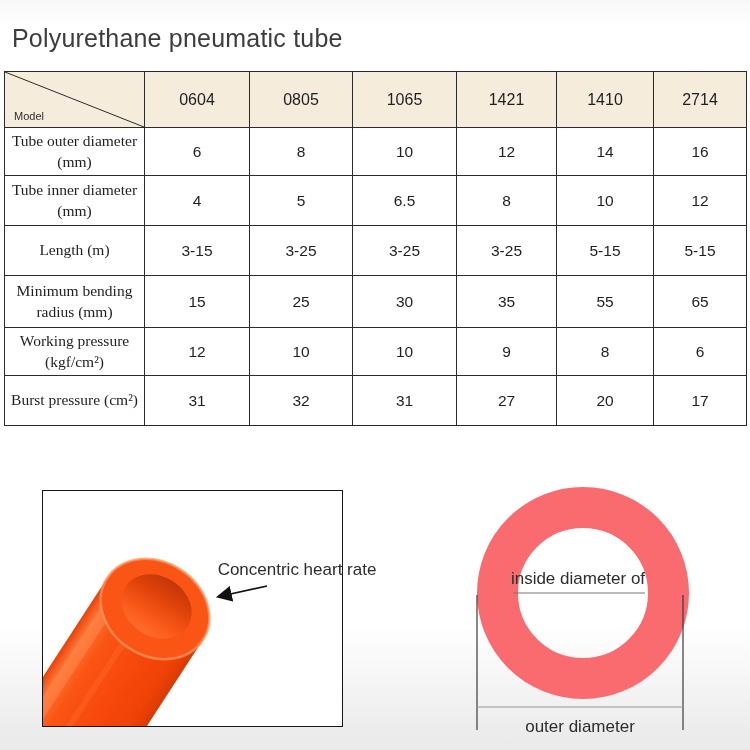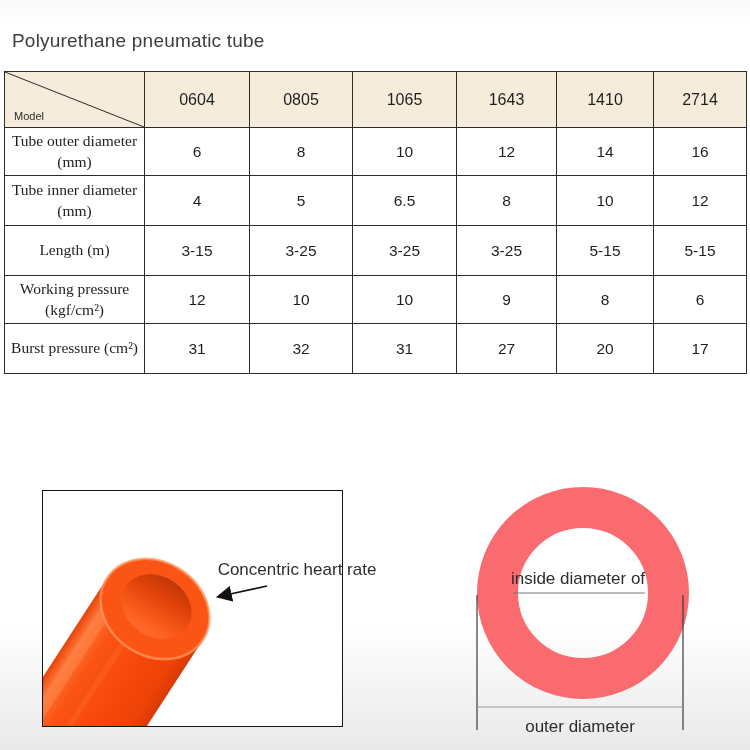--- a/index.html
+++ b/index.html
@@ -1,21 +1,21 @@
 <!DOCTYPE html>
 <html><head>
 <meta charset="utf-8">
 <style>
   html,body { margin:0; padding:0; }
   #canvas {
     position:relative; width:750px; height:750px; overflow:hidden;
     background:linear-gradient(180deg,#f8f8f8 0px,#ffffff 28px,#ffffff 625px,#efefef 715px,#e9e9e9 750px);
     font-family:"Liberation Sans", sans-serif; color:#2d2d2d;
   }
-  .page-title { position:absolute; left:12px; top:30px; font-size:19px; color:#3d3d3d; letter-spacing:.2px; }
+  .page-title { position:absolute; left:12px; top:24px; font-size:25px; color:#3d3d3d; letter-spacing:.2px; }
 
   table.spec { position:absolute; left:4px; top:71px; width:742px; border-collapse:collapse; table-layout:fixed; }
   table.spec td { border:1px solid #2b2b2b; background:#ffffff; text-align:center; vertical-align:middle;
                   font-size:15.5px; color:#1f1f1f; padding:0; overflow:hidden; }
   tr.header-row td { background:#f5ecdb; font-size:16px; }
   tr.header-row { height:56px; }
   tr.data-row { height:50px; }
   td.corner { position:relative; }
   .corner-svg { position:absolute; left:0; top:0; width:100%; height:100%; display:block; }
   .corner-label { position:absolute; left:9px; bottom:5px; font-size:11px; color:#2f2f2f; }
@@ -49,21 +49,21 @@
         <tr class="header-row">
       <td class="corner">
         <svg class="corner-svg" viewBox="0 0 100 100" preserveAspectRatio="none">
           <line x1="0" y1="0" x2="100" y2="100" stroke="#2b2b2b" stroke-width="1" vector-effect="non-scaling-stroke"></line>
         </svg>
         <span class="corner-label">Model</span>
       </td>
       <td>0604</td>
       <td>0805</td>
       <td>1065</td>
-      <td>1643</td>
+      <td>1421</td>
       <td>1410</td>
       <td>2714</td>
     </tr>
     <tr class="data-row" style="height:48px">
       <td class="rowlabel">Tube outer diameter (mm)</td>
       <td>6</td>
       <td>8</td>
       <td>10</td>
       <td>12</td>
       <td>14</td>
@@ -79,20 +79,29 @@
       <td>12</td>
     </tr>
     <tr class="data-row">
       <td class="rowlabel">Length (m)</td>
       <td>3-15</td>
       <td>3-25</td>
       <td>3-25</td>
       <td>3-25</td>
       <td>5-15</td>
       <td>5-15</td>
+    </tr>
+    <tr class="data-row" style="height:52px">
+      <td class="rowlabel">Minimum bending radius (mm)</td>
+      <td>15</td>
+      <td>25</td>
+      <td>30</td>
+      <td>35</td>
+      <td>55</td>
+      <td>65</td>
     </tr>
     <tr class="data-row" style="height:48px">
       <td class="rowlabel">Working pressure (kgf/cm²)</td>
       <td>12</td>
       <td>10</td>
       <td>10</td>
       <td>9</td>
       <td>8</td>
       <td>6</td>
     </tr>

